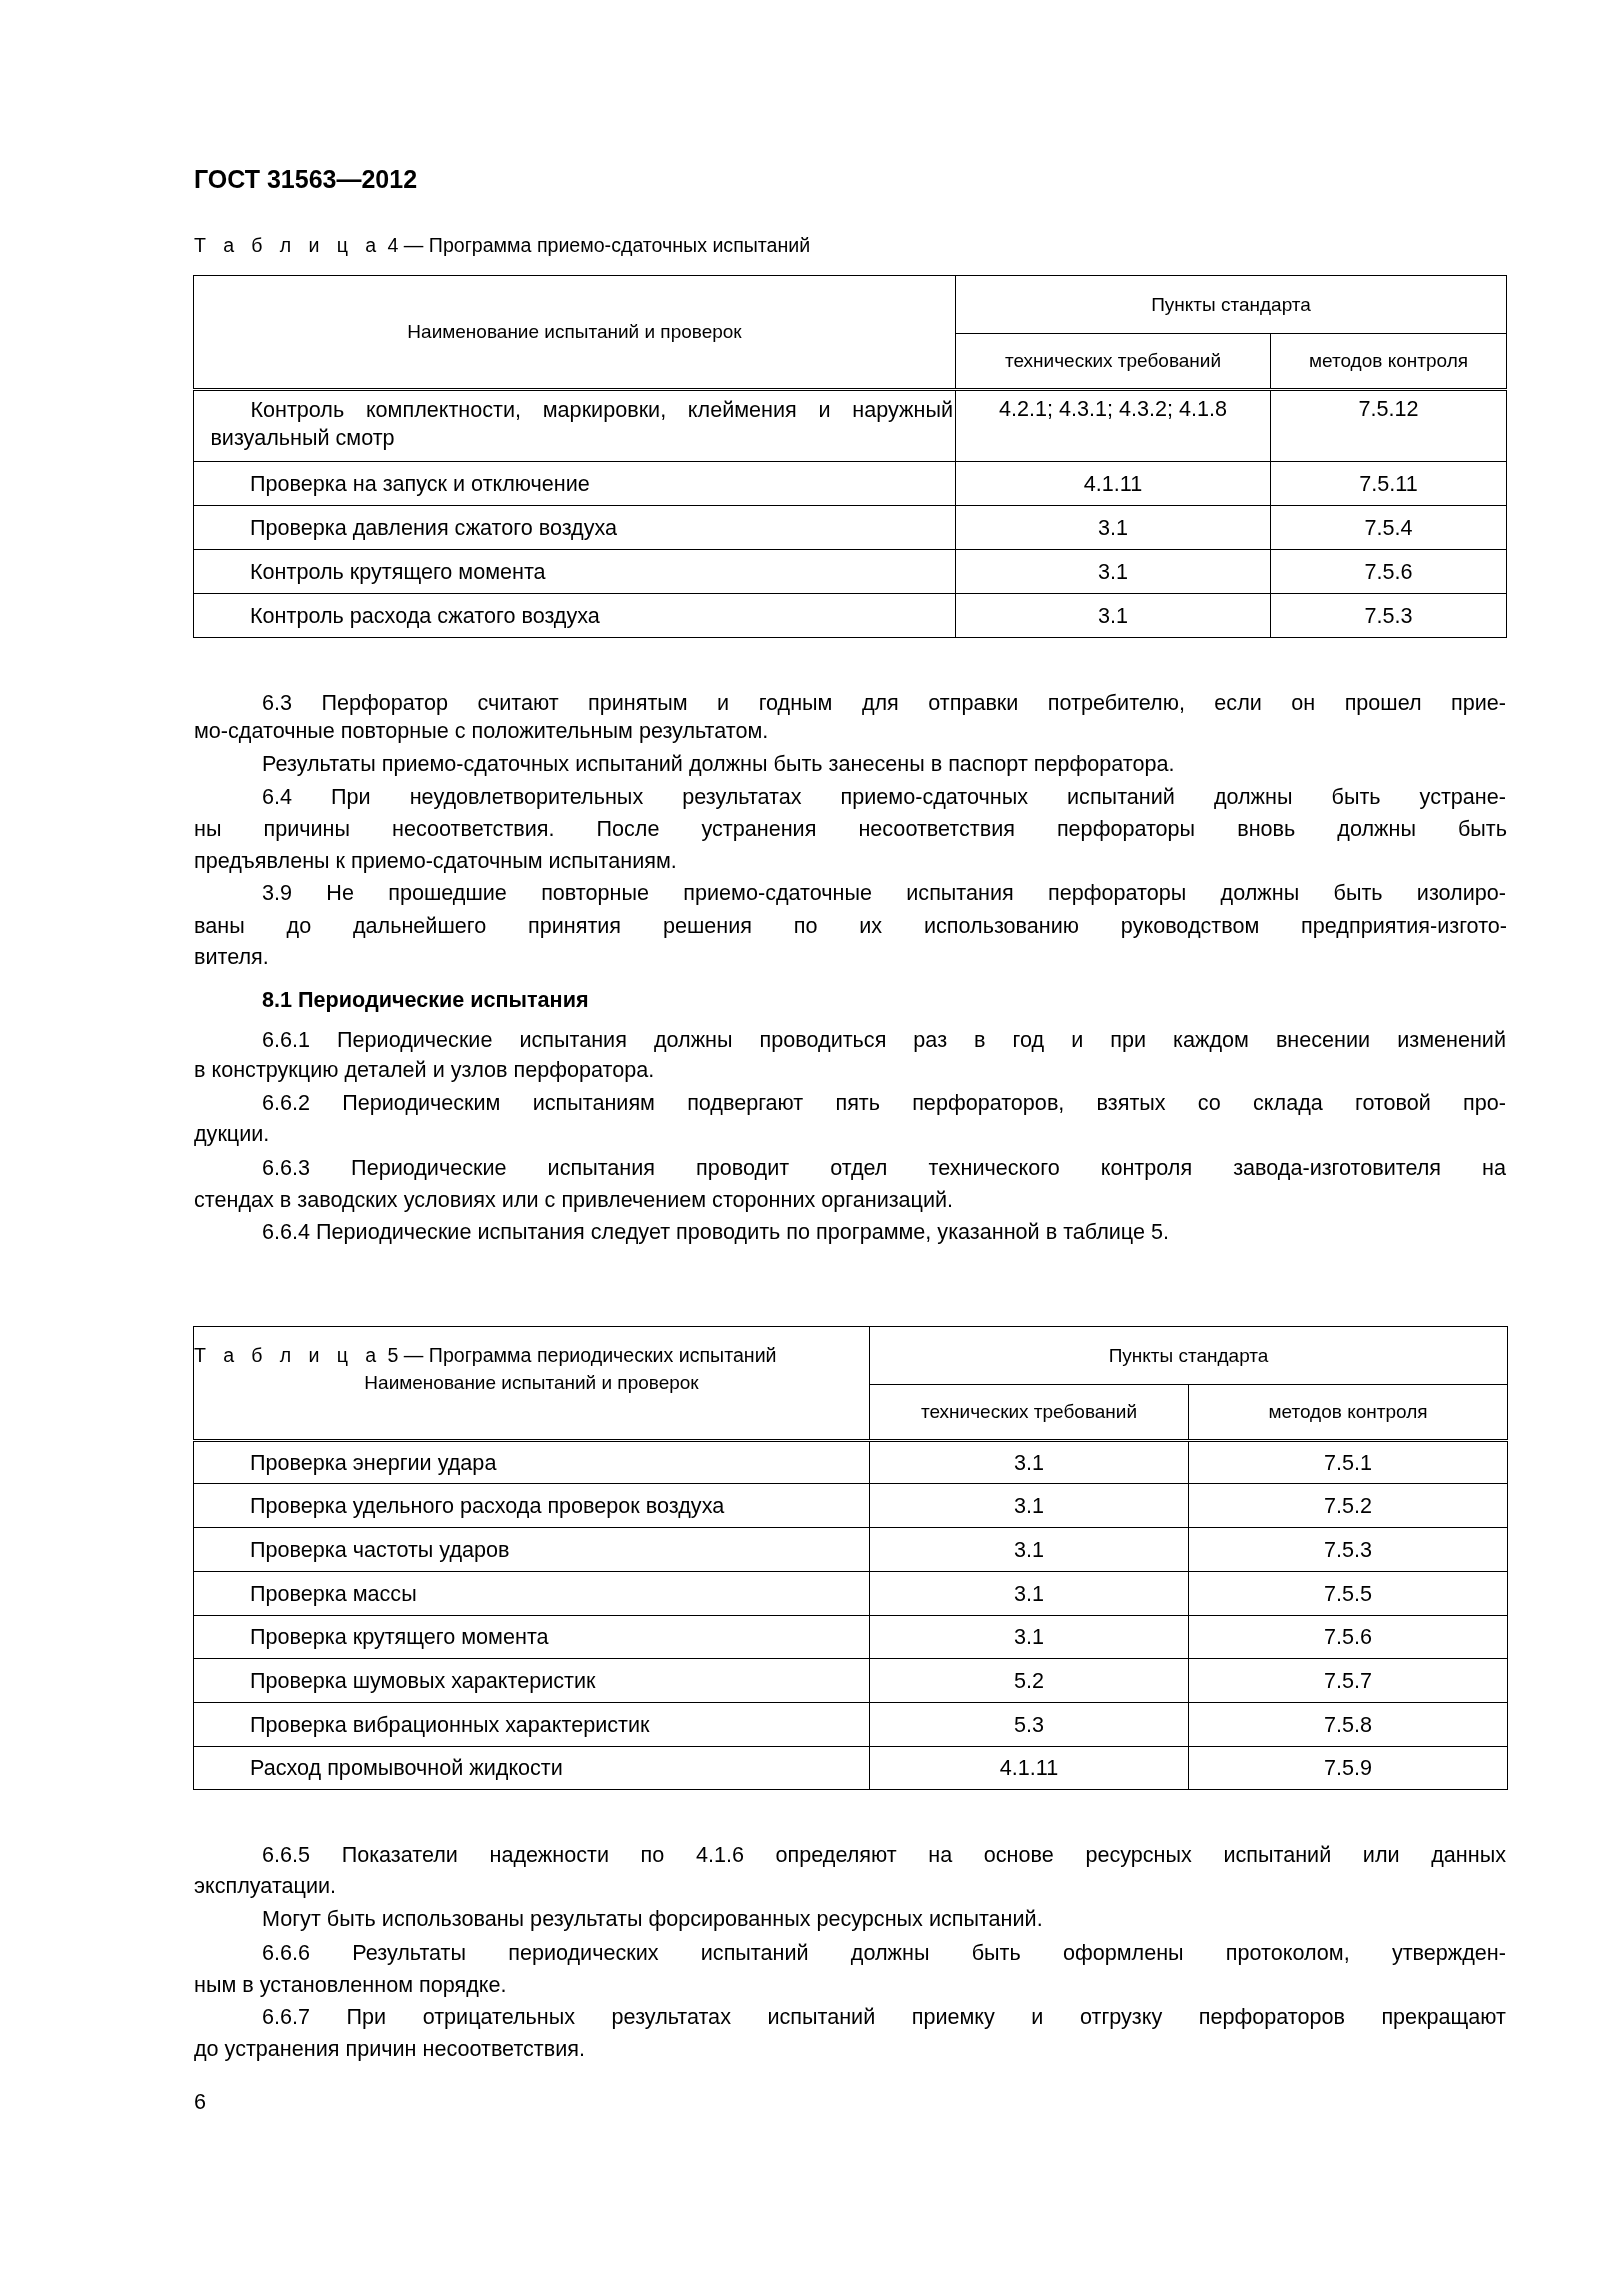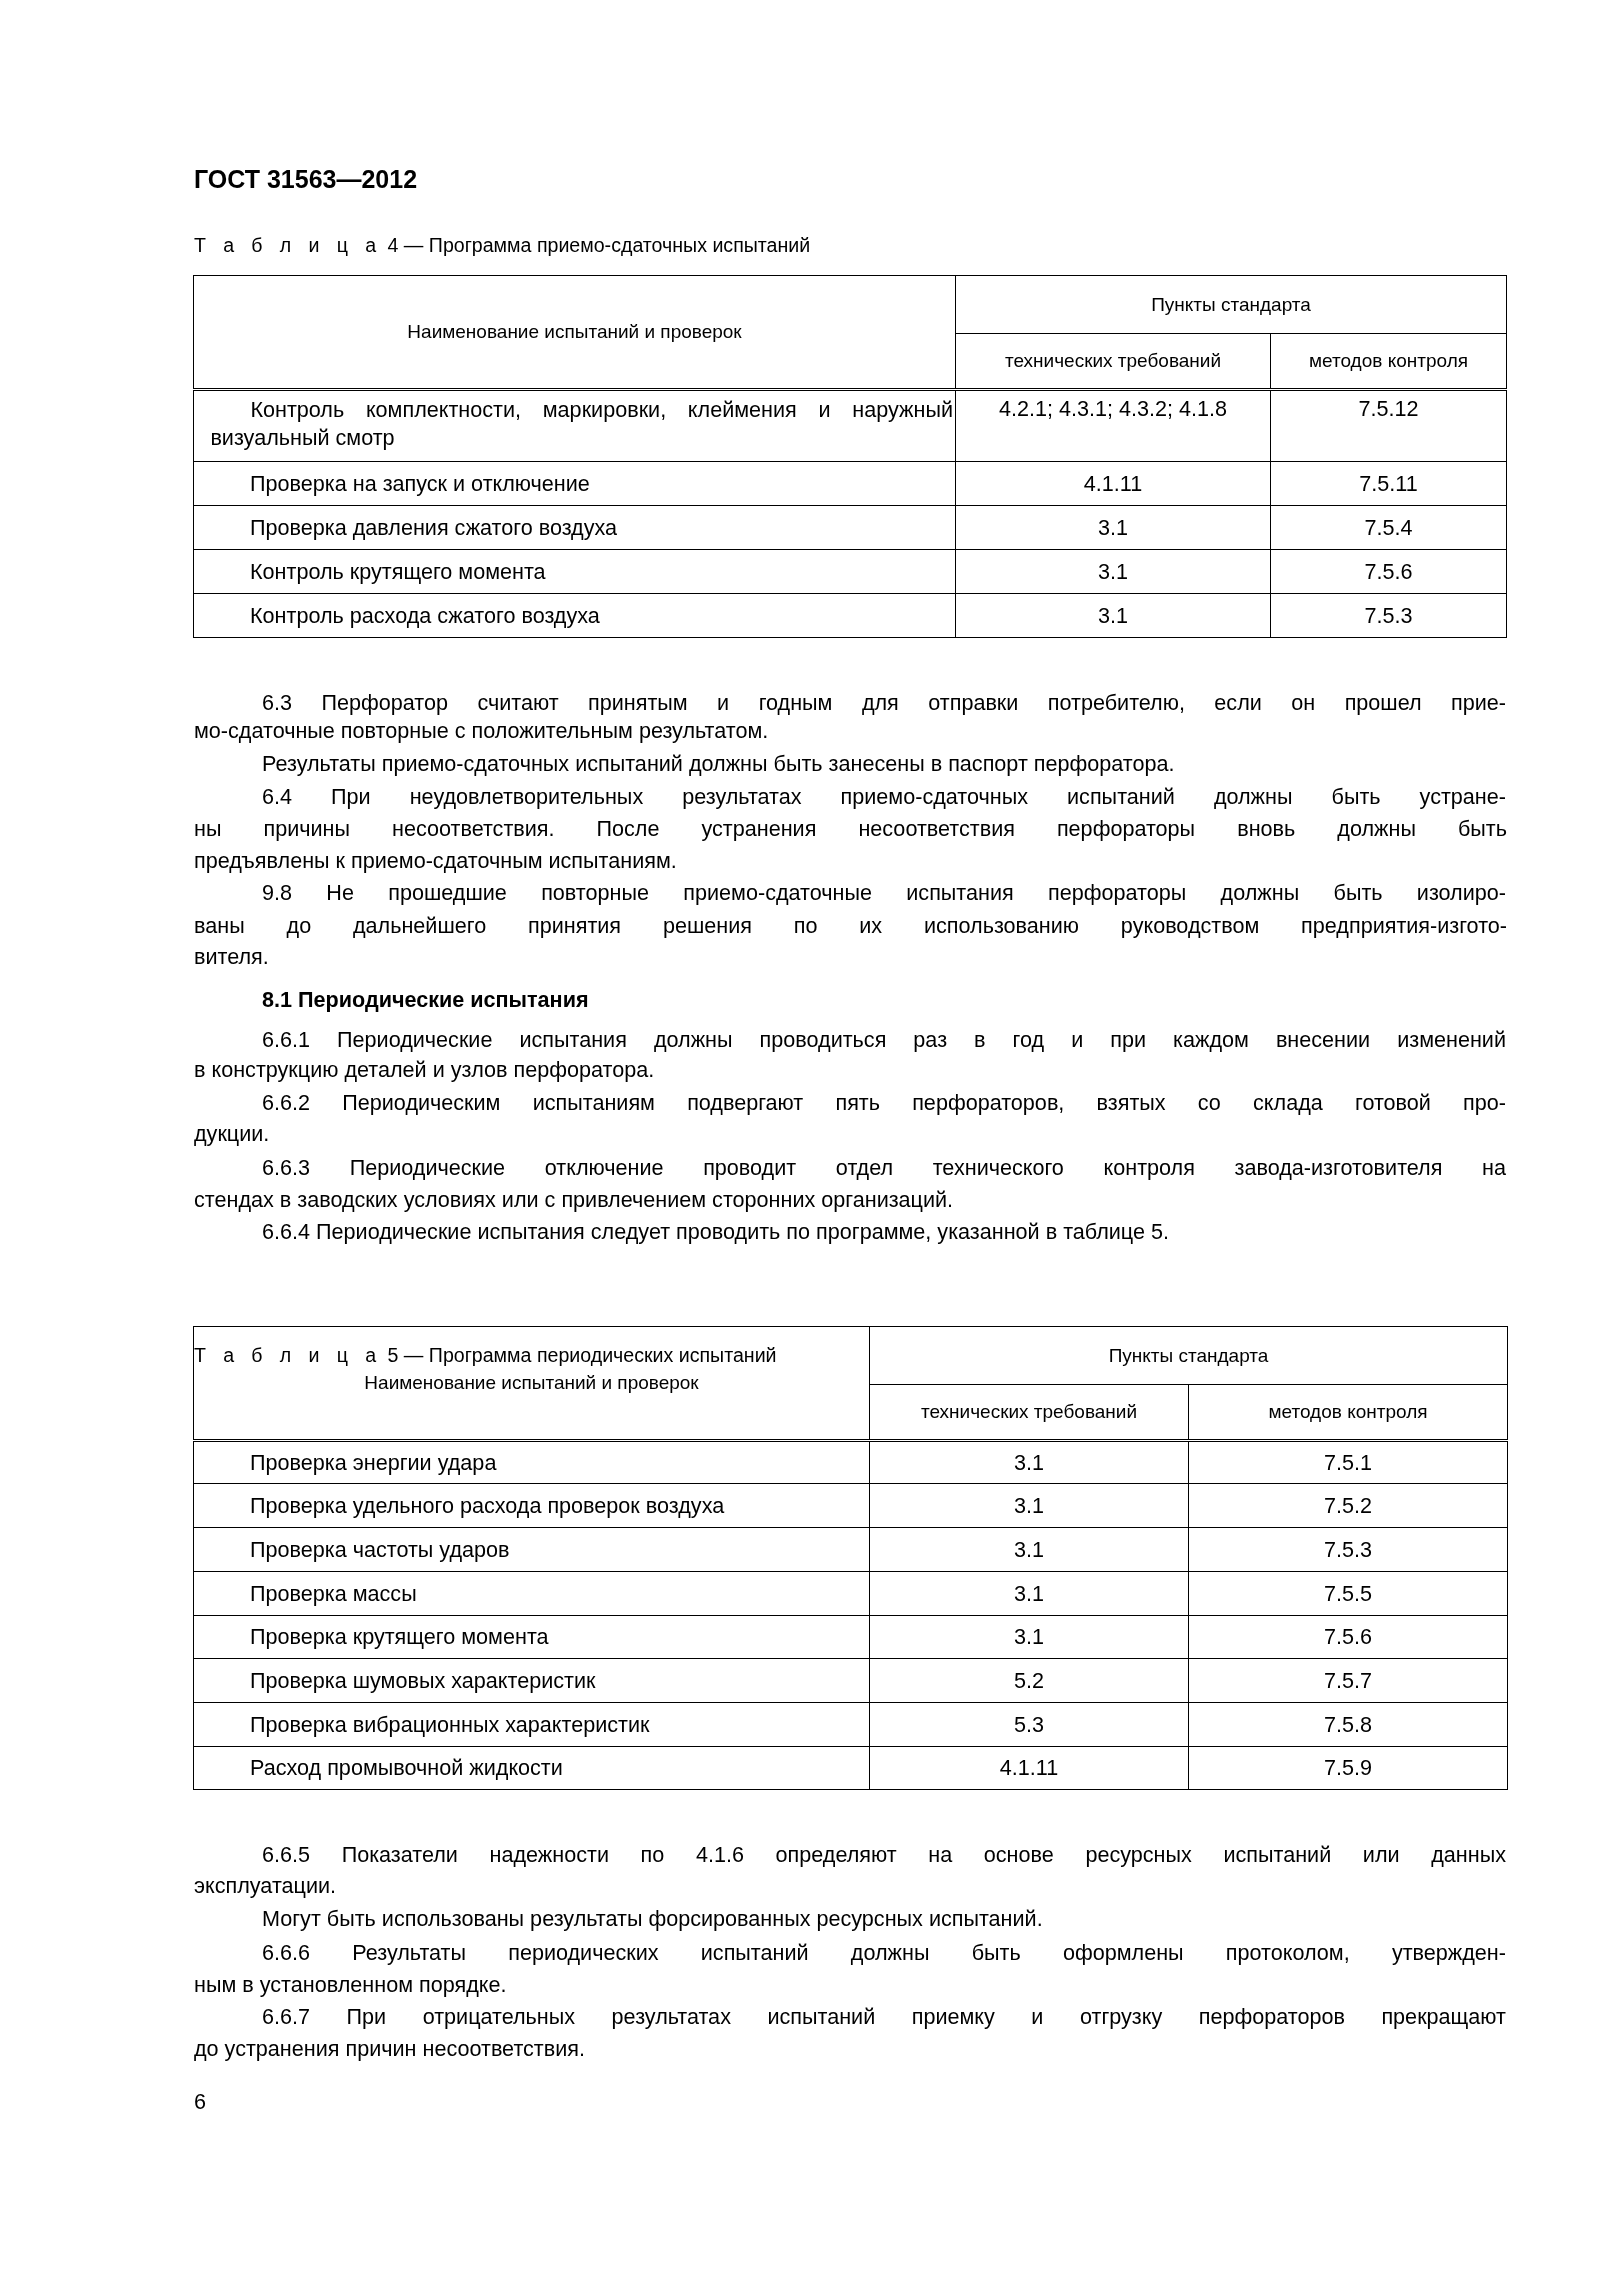--- a/index.html
+++ b/index.html
@@ -80,30 +80,30 @@
   </tr>
 </tbody>
   </table>
 
 <div class="abs line indent" style="top:687px;">6.3  Перфоратор считают принятым и годным для отправки потребителю, если он прошел прие-</div>
 <div class="abs line last" style="top:715px;">мо-сдаточные повторные с положительным результатом.</div>
 <div class="abs line indent last" style="top:748px;">Результаты приемо-сдаточных испытаний должны быть занесены в паспорт перфоратора.</div>
 <div class="abs line indent" style="top:781px;">6.4  При неудовлетворительных результатах приемо-сдаточных испытаний должны быть устране-</div>
 <div class="abs line" style="top:813px;">ны причины несоответствия. После устранения несоответствия перфораторы вновь должны быть</div>
 <div class="abs line last" style="top:845px;">предъявлены к приемо-сдаточным испытаниям.</div>
-<div class="abs line indent" style="top:877px;">9.8  Не прошедшие повторные приемо-сдаточные испытания перфораторы должны быть изолиро-</div>
+<div class="abs line indent" style="top:877px;">3.9  Не прошедшие повторные приемо-сдаточные испытания перфораторы должны быть изолиро-</div>
 <div class="abs line" style="top:910px;">ваны до дальнейшего принятия решения по их использованию руководством предприятия-изгото-</div>
 <div class="abs line last" style="top:941px;">вителя.</div>
 
 <div class="abs line indent last bold" style="top:984px;">8.1  Периодические испытания</div>
 <div class="abs line indent" style="top:1024px;">6.6.1  Периодические испытания должны проводиться раз в год и при каждом внесении изменений</div>
 <div class="abs line last" style="top:1054px;">в конструкцию деталей и узлов перфоратора.</div>
 <div class="abs line indent" style="top:1087px;">6.6.2  Периодическим испытаниям подвергают пять перфораторов, взятых со склада готовой про-</div>
 <div class="abs line last" style="top:1118px;">дукции.</div>
-<div class="abs line indent" style="top:1152px;">6.6.3  Периодические отключение проводит отдел технического контроля завода-изготовителя на</div>
+<div class="abs line indent" style="top:1152px;">6.6.3  Периодические испытания проводит отдел технического контроля завода-изготовителя на</div>
 <div class="abs line last" style="top:1184px;">стендах в заводских условиях или с привлечением сторонних организаций.</div>
 <div class="abs line indent last" style="top:1216px;">6.6.4  Периодические испытания следует проводить по программе, указанной в таблице 5.</div>
 
 <div class="abs caption" style="top:1342px;">
   <span class="spaced">Т а б л и ц а</span>
   <span>5</span>
   <span>— Программа периодических испытаний</span>
 </div>
 
 <table class="gost" style="top:1326px;">

